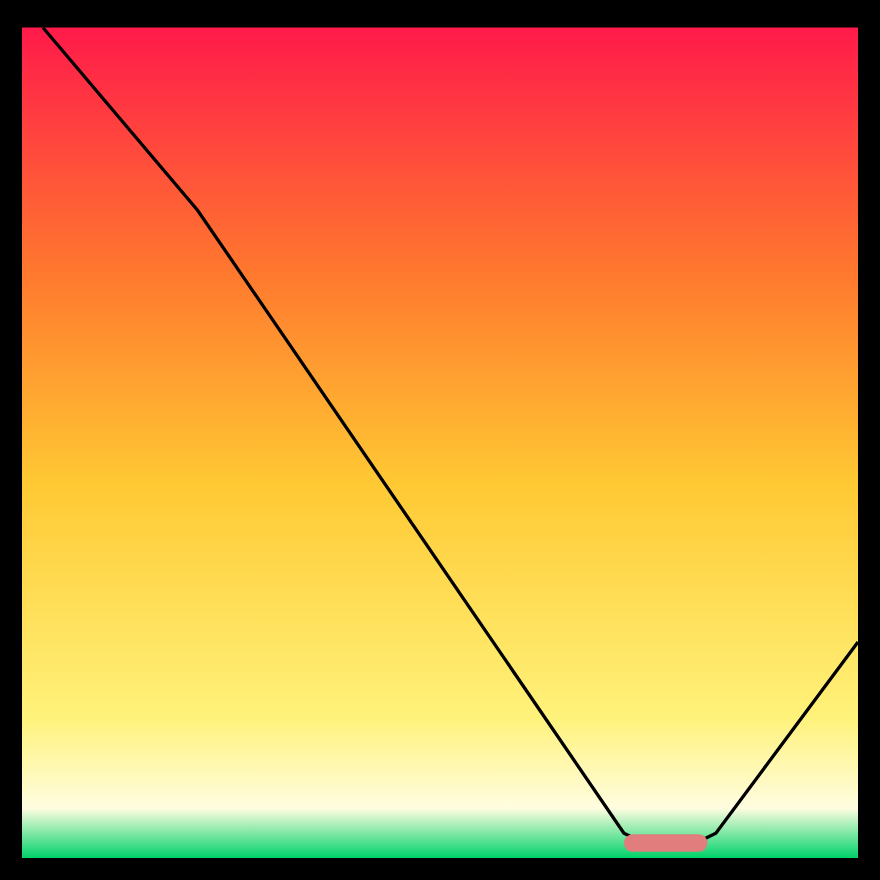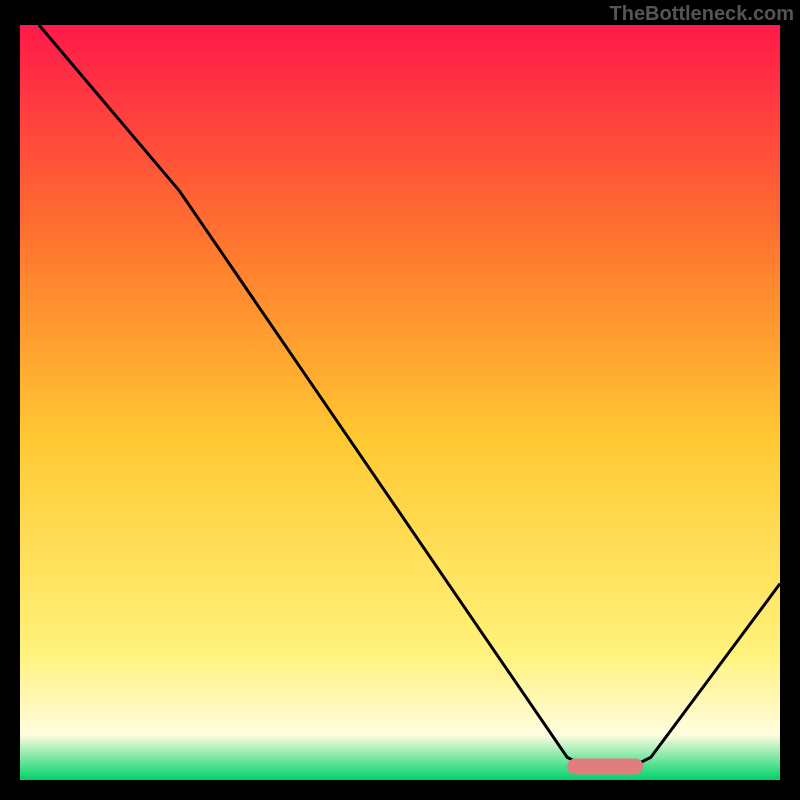--- a/index.html
+++ b/index.html
@@ -48,14 +48,13 @@
     </defs>
 
     <rect id="outer-frame" x="0" y="0" width="800" height="800" fill="#000"></rect>
     <rect id="plot-bg" x="20" y="25" width="760" height="755" fill="url(#bg-grad)"></rect>
 
     <path id="curve-path" d="M39.0 25.0 L179.6 191.1 L567.2 757.4 L590.0 768.7 L628.0 768.7 L650.8 757.4 L780.0 583.7" fill="none" stroke="#000000" stroke-width="3"></path>
 
     <rect id="marker-rect" x="567.2" y="758.4" width="76.0" height="16" rx="8" ry="8" fill="#e27d7d"></rect>
   </svg>
 
-  <div class="watermark">TheBottleneck.com</div>
 </div>
 
 </body></html>

